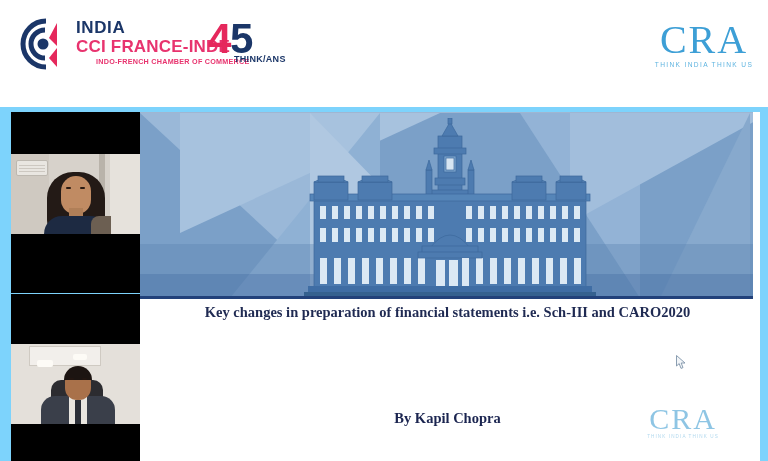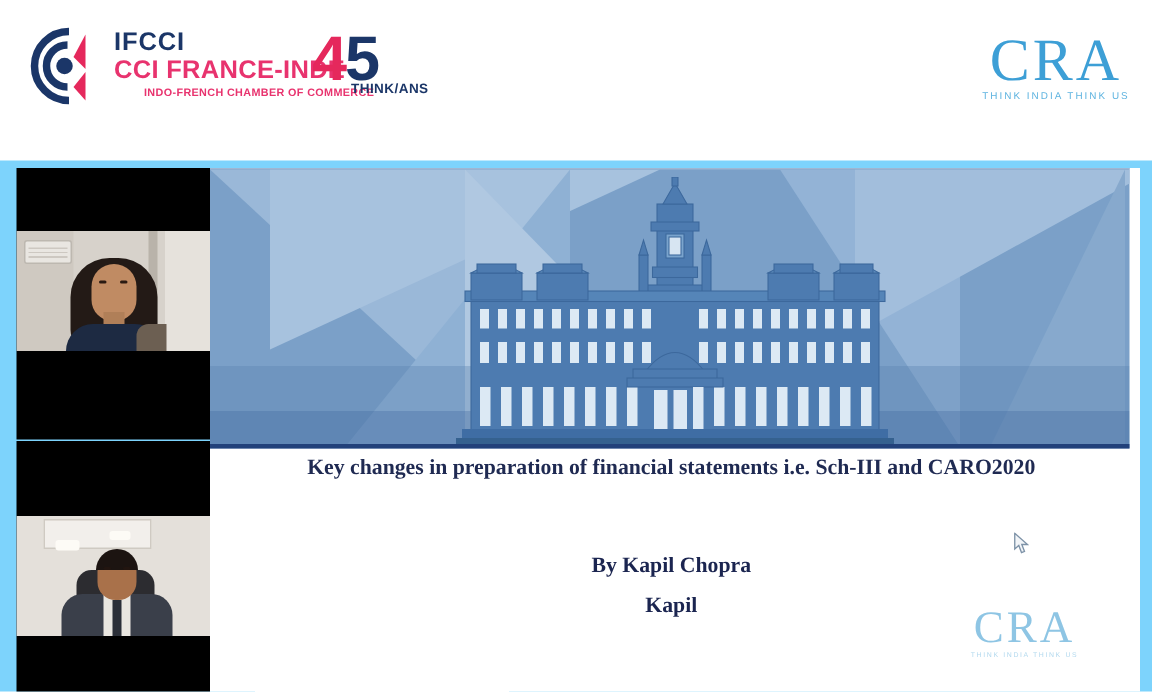--- a/index.html
+++ b/index.html
@@ -287,21 +287,21 @@
     position: absolute;
     left: 20px; top: 252px;
     width: 575px;
     text-align: center;
     font-family: "Liberation Serif", serif;
     font-weight: bold;
     font-size: 14.5px;
     line-height: 27px;
     color: #1b2550;
   }
-  .byline-line { display:block; }
+  .byline-line { display:block;margin-top:41px; }
 
   
   #cra-watermark {
     position: absolute;
     left: 488px; top: 292px;
     width: 110px; height: 48px;
     opacity: 0.62;
   }
   #cra-watermark .cra-word {
     font-family: "Liberation Serif", serif;
@@ -336,21 +336,21 @@
     <div id="ifcci-mark">
       <svg viewBox="0 0 54 52" width="54" height="52" aria-hidden="true">
         <path d="M30 3 A23 23 0 1 0 30 49 A23 23 0 0 1 30 3 Z" fill="none" stroke="#1b3668" stroke-width="5"></path>
         <path d="M29 12 A14 14 0 1 0 29 40 A14 14 0 0 1 29 12 Z" fill="none" stroke="#1b3668" stroke-width="5"></path>
         <circle cx="27" cy="26" r="5.5" fill="#1b3668"></circle>
         <path d="M41 5 L41 28 L33 20 Z" fill="#e5285c"></path>
         <path d="M41 30 L41 49 L33 40 Z" fill="#e5285c"></path>
       </svg>
     </div>
     <div id="ifcci-text-block">
-      <div class="ifcci-line1">IFCCI</div>
+      <div class="ifcci-line1">INDIA</div>
       <div class="ifcci-line2">CCI FRANCE-INDE</div>
       <div class="ifcci-line3">INDO-FRENCH CHAMBER OF COMMERCE</div>
     </div>
   </div>
 
   <div id="anniversary-mark">
     <div id="anniv-4">4</div>
     <div id="anniv-5">5</div>
     <div id="anniv-years">THINK/ANS</div>
   </div>

